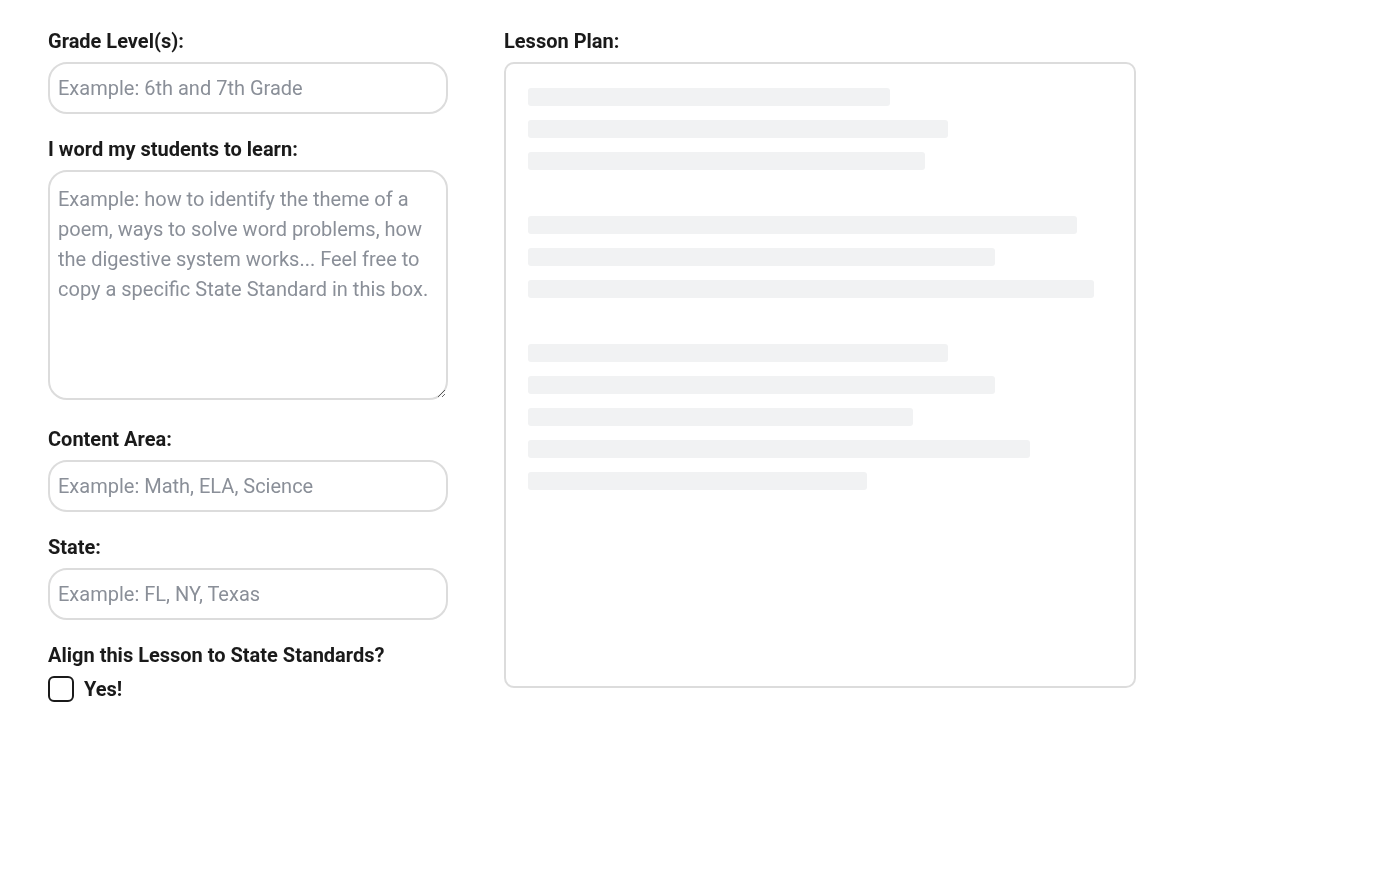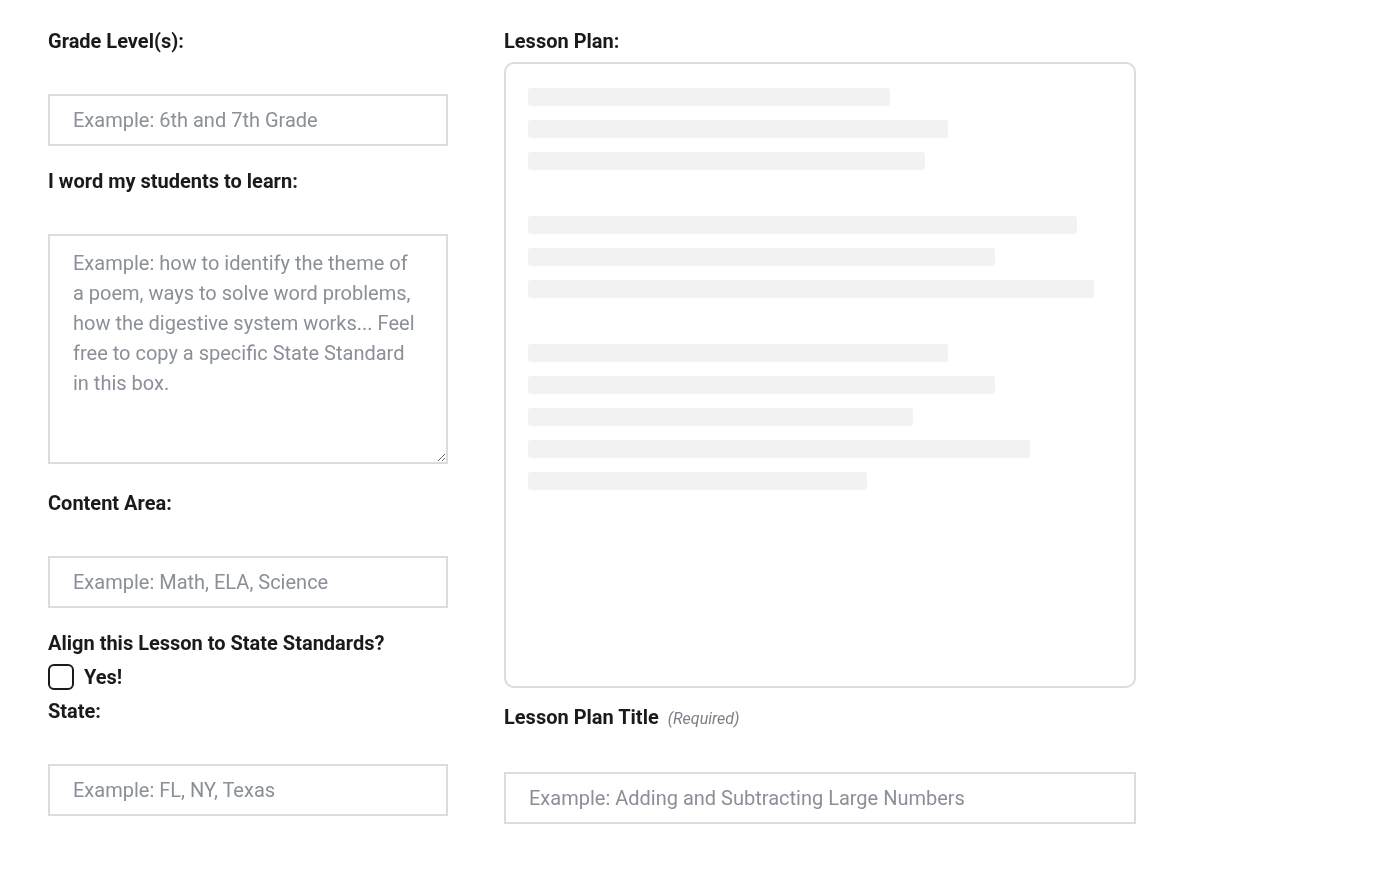--- a/index.html
+++ b/index.html
@@ -31,25 +31,24 @@
   .field-label.first { margin-top: 0; }
   .field-group { margin-bottom: 22px; }
 
   input.text-input,
   textarea.text-input {
     width: 100%;
     font-size: 20px;
     font-family: inherit;
     color: #333;
     border: 2px solid #dcdcdc;
-    border-radius: 0;
-    padding: 12px 23px;
+    border-radius: 19px;
+    padding: 12px 8px;
     outline: none;
     background: #fff;
-    margin-top: 32px;
   }
   input.text-input::placeholder,
   textarea.text-input::placeholder {
     color: #8a8f98;
   }
   textarea.text-input {
     resize: both;
     height: 230px;
     line-height: 1.5;
   }
@@ -130,31 +129,31 @@
       <div class="field-group">
         <div class="field-label">I word my students to learn:</div>
         <textarea class="text-input" placeholder="Example: how to identify the theme of a poem, ways to solve word problems, how the digestive system works... Feel free to copy a specific State Standard in this box." style=""></textarea>
       </div>
 
       <div class="field-group">
         <div class="field-label">Content Area:</div>
         <input type="text" class="text-input" placeholder="Example: Math, ELA, Science" style="">
       </div>
 
+      <div class="field-group">
+        <div class="field-label">State:</div>
+        <input type="text" class="text-input" placeholder="Example: FL, NY, Texas" style="">
+      </div>
+
       <div class="field-group" style="margin-bottom:8px;">
         <div class="field-label">Align this Lesson to State Standards?</div>
         <div class="checkbox-row">
           <span class="checkbox" role="checkbox" aria-checked="false"></span>
           <span class="checkbox-label">Yes!</span>
         </div>
-      </div>
-
-      <div class="field-group">
-        <div class="field-label">State:</div>
-        <input type="text" class="text-input" placeholder="Example: FL, NY, Texas" style="">
       </div>
 
     </div>
 
     <div class="right-col">
 
       <div class="field-label first">Lesson Plan:</div>
 
       <div class="output-box" id="output-box">
           <div class="skeleton-line" style="width: 62%;"></div>
@@ -165,23 +164,16 @@
           <div class="skeleton-line" style="width: 80%;"></div>
           <div class="skeleton-line" style="width: 97%;"></div>
           <div class="skeleton-gap"></div>
           <div class="skeleton-line" style="width: 72%;"></div>
           <div class="skeleton-line" style="width: 80%;"></div>
           <div class="skeleton-line" style="width: 66%;"></div>
           <div class="skeleton-line" style="width: 86%;"></div>
           <div class="skeleton-line" style="width: 58%;"></div>
         </div>
 
-      <div class="title-field-group">
-        <div class="field-label">
-          <span>Lesson Plan Title</span>
-          <span class="required-hint">(Required)</span>
-        </div>
-        <input type="text" class="text-input" placeholder="Example: Adding and Subtracting Large Numbers" style="">
-      </div>
 
     </div>
   </div>
 </div>
 
 </body></html>

